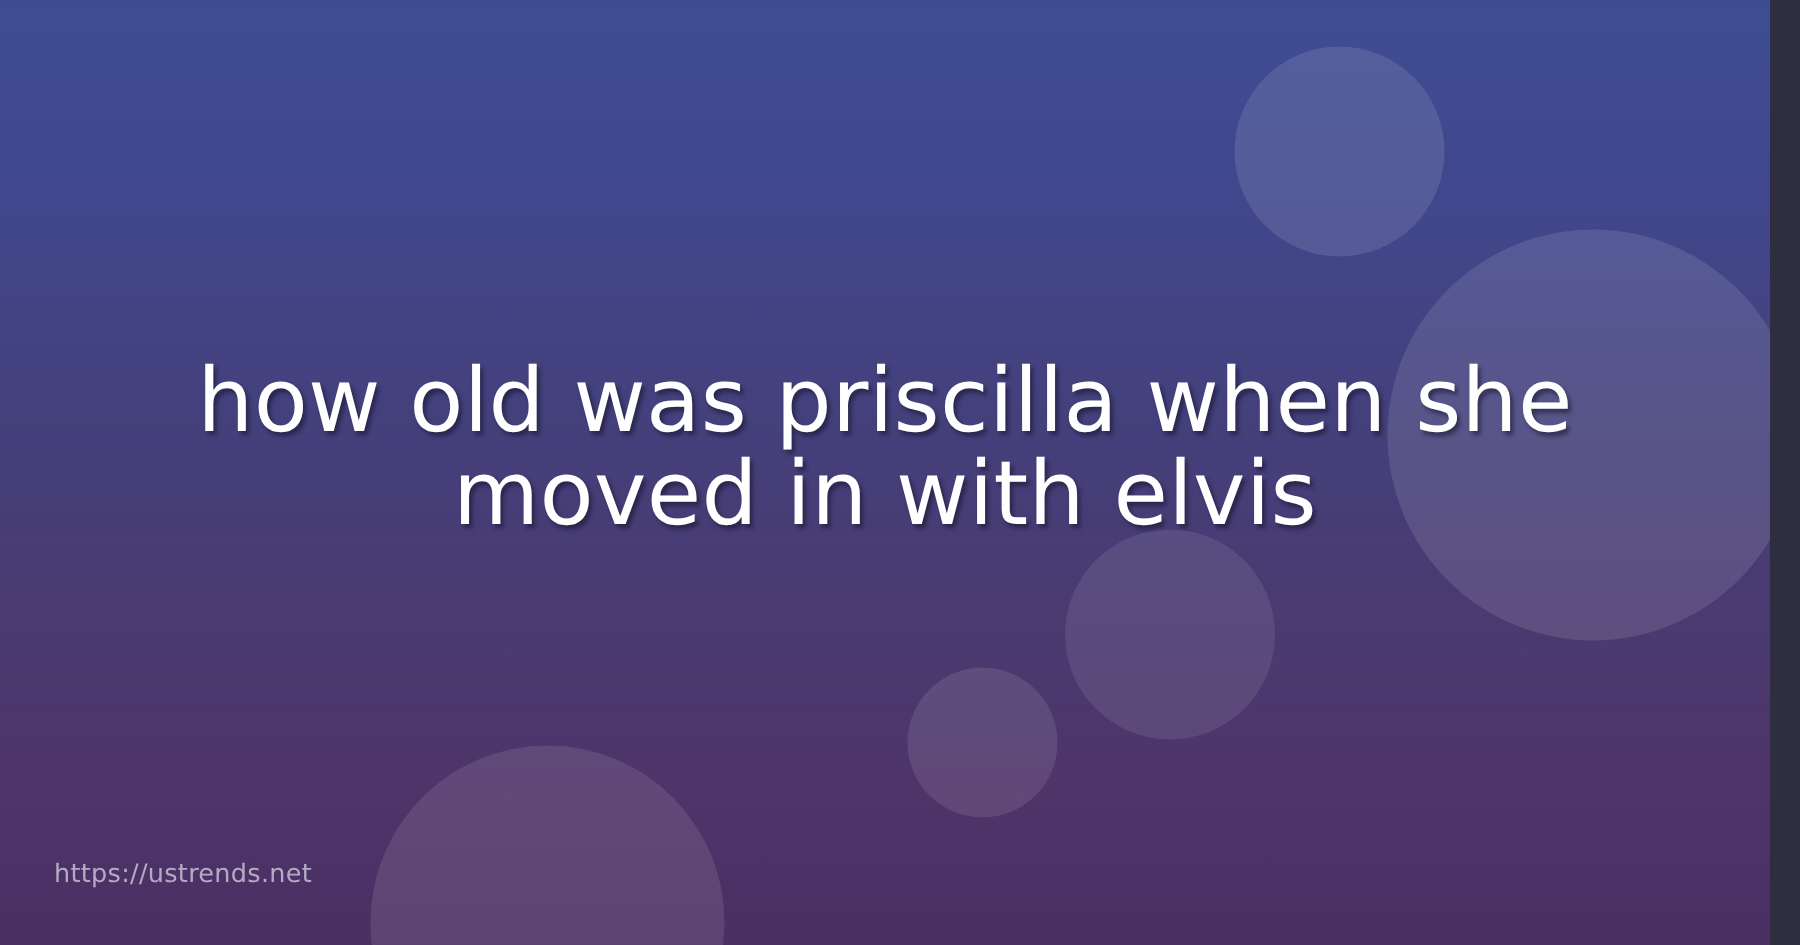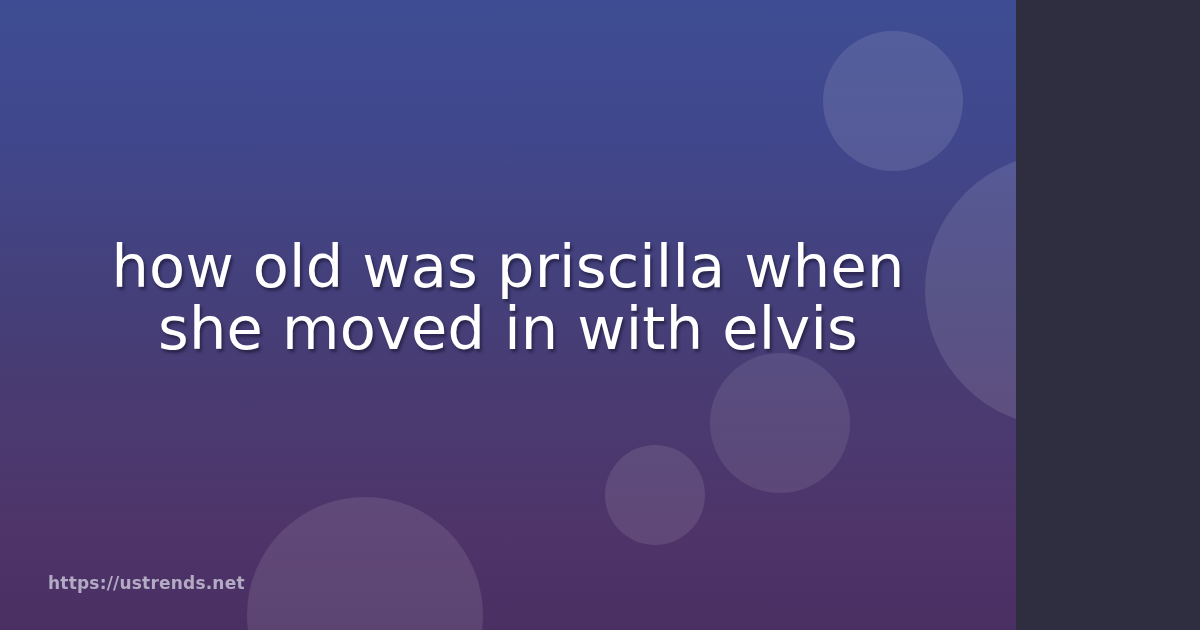--- a/index.html
+++ b/index.html
@@ -2,21 +2,21 @@
 <html><head>
 <meta charset="utf-8">
 <style>
   html, body {
     margin: 0;
     padding: 0;
     background: #2e2e40;
   }
   #og-card {
     position: relative;
-    width: 1016px;
+    width: 1180px;
     height: 630px;
     overflow: hidden;
     background: linear-gradient(180deg,
         #3e4d93 0%,
         #41478c 22%,
         #44407b 45%,
         #4a3a70 66%,
         #4e3469 84%,
         #4a2f63 100%);
     font-family: "DejaVu Sans", "Liberation Sans", sans-serif;
@@ -38,25 +38,25 @@
     line-height: 62px;
     font-weight: 400;
     color: #ffffff;
     letter-spacing: 0.2px;
     text-shadow: 2px 3px 3px rgba(20, 16, 40, 0.55);
     white-space: pre-wrap;
     word-wrap: break-word;
   }
   .card-url {
     position: absolute;
-    left: 48px;
+    left: 36px;
     top: 572px;
     font-size: 17px;
     line-height: 22px;
-    font-weight: 700;
+    font-weight: 400;
     color: #b3abc4;
     letter-spacing: 0.2px;
   }
 </style>
 </head>
 <body>
 
 <div id="og-card">
 
   <svg class="bg-shapes" viewBox="0 0 1200 630" aria-hidden="true">

